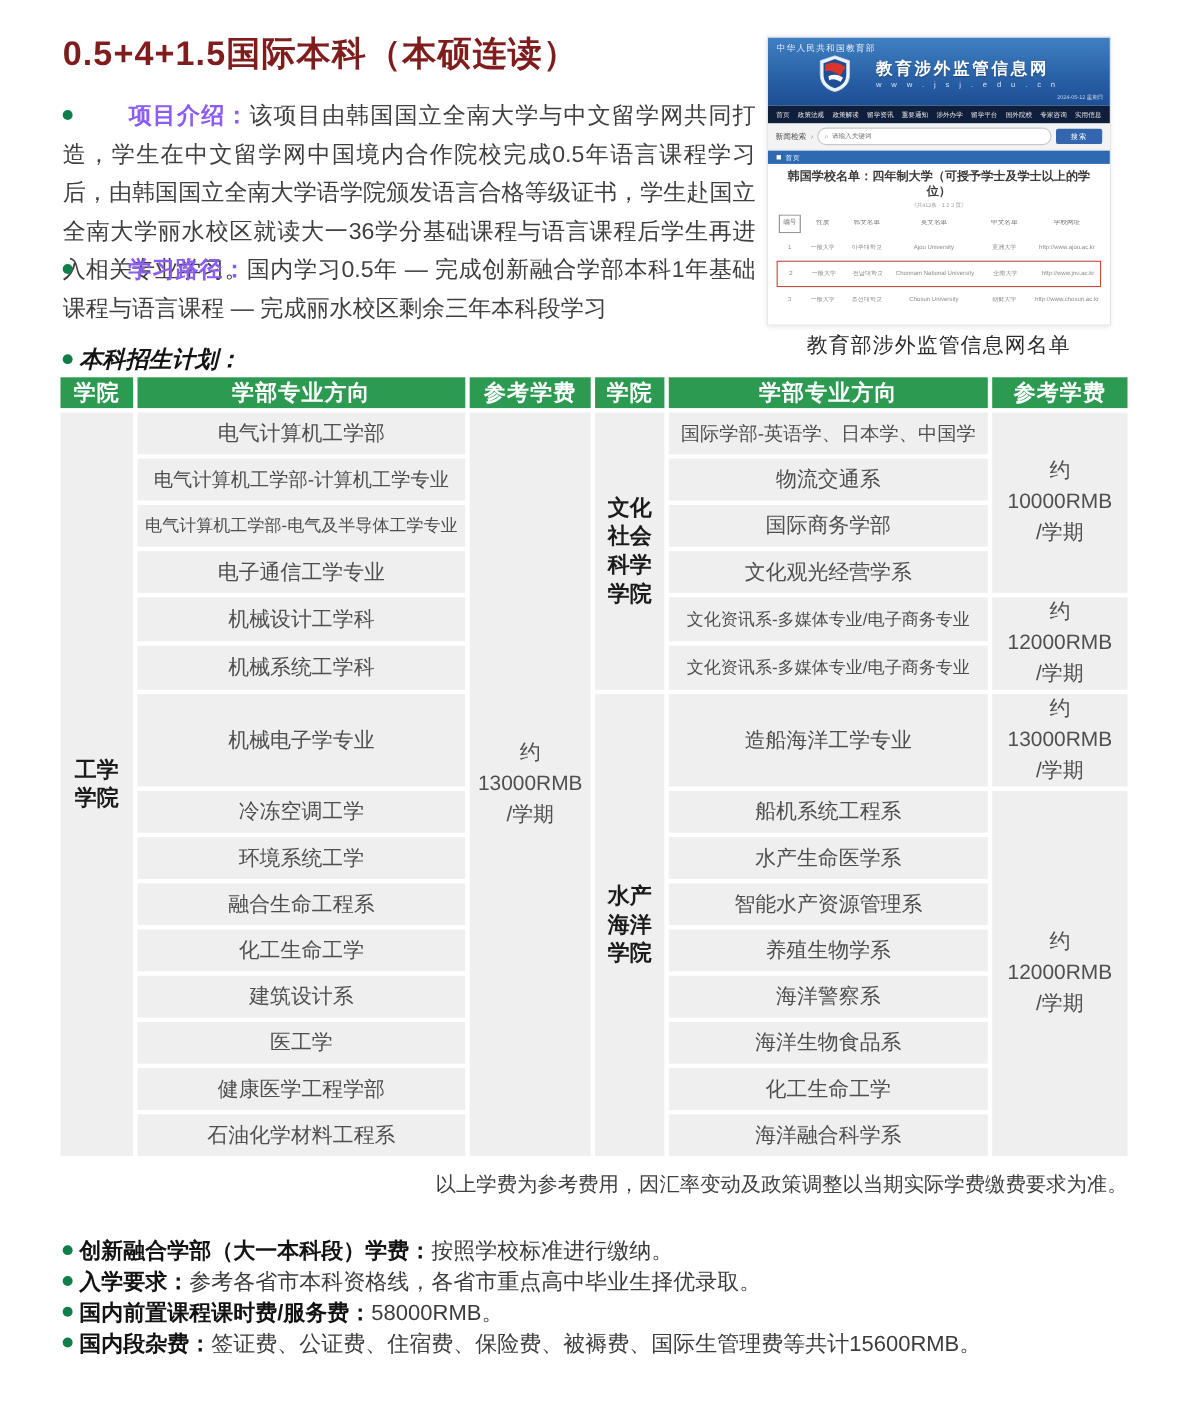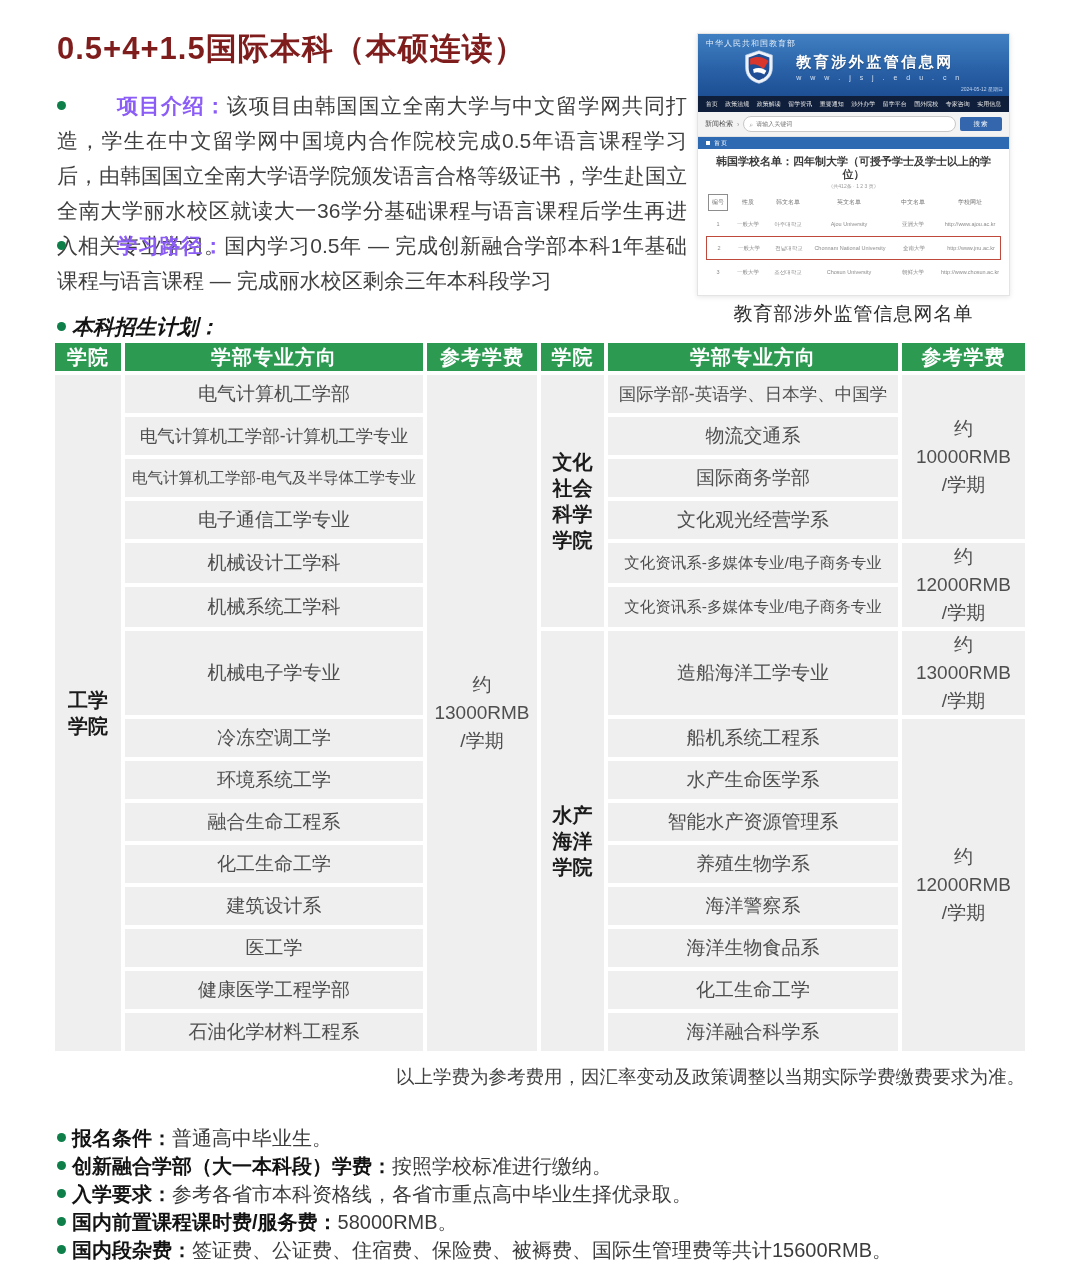--- a/index.html
+++ b/index.html
@@ -330,20 +330,19 @@
     <tr class="r">
       <td>石油化学材料工程系</td>
       <td>海洋融合科学系</td>
     </tr>
   </tbody>
     </table>
 
   <div class="note">以上学费为参考费用，因汇率变动及政策调整以当期实际学费缴费要求为准。</div>
 
   <div class="footer">
-    <div class="fline"><span class="dot"></span><b>报名条件：</b><span>普通高中毕业生。</span></div>
     <div class="fline"><span class="dot"></span><b>创新融合学部（大一本科段）学费：</b><span>按照学校标准进行缴纳。</span></div>
     <div class="fline"><span class="dot"></span><b>入学要求：</b><span>参考各省市本科资格线，各省市重点高中毕业生择优录取。</span></div>
     <div class="fline"><span class="dot"></span><b>国内前置课程课时费/服务费：</b><span>58000RMB。</span></div>
     <div class="fline"><span class="dot"></span><b>国内段杂费：</b><span>签证费、公证费、住宿费、保险费、被褥费、国际生管理费等共计15600RMB。</span></div>
   </div>
 
 </div>
 
 </body></html>

